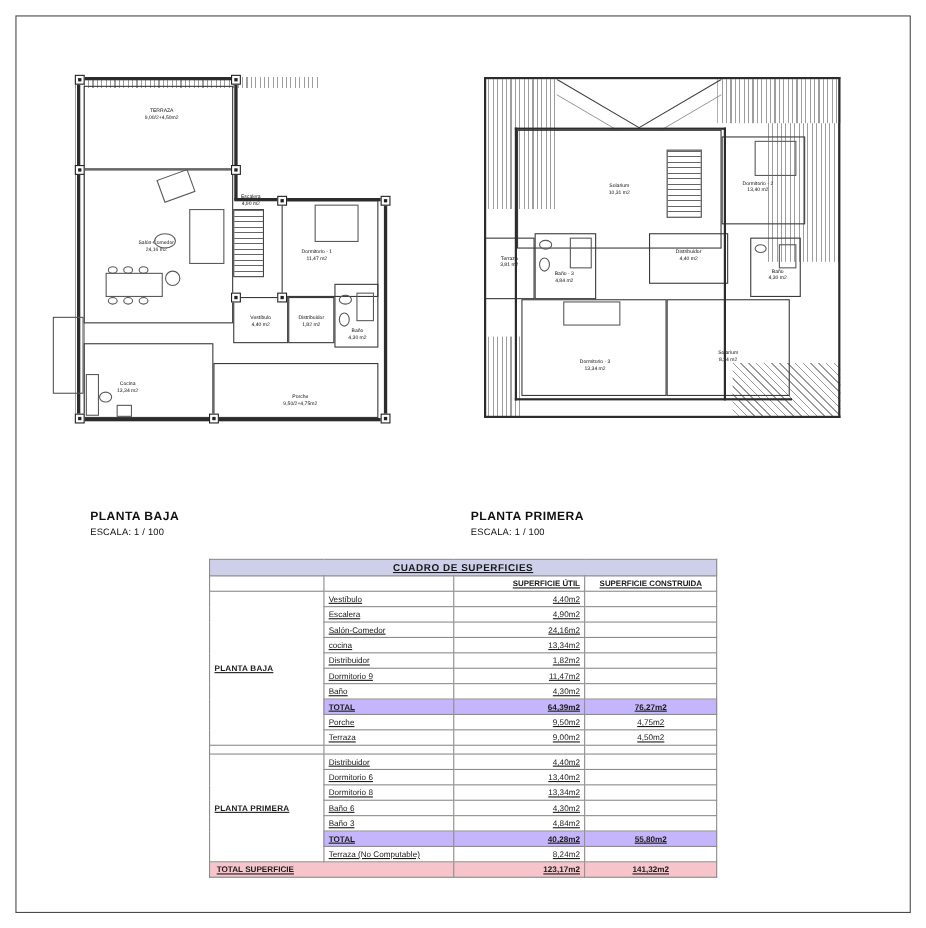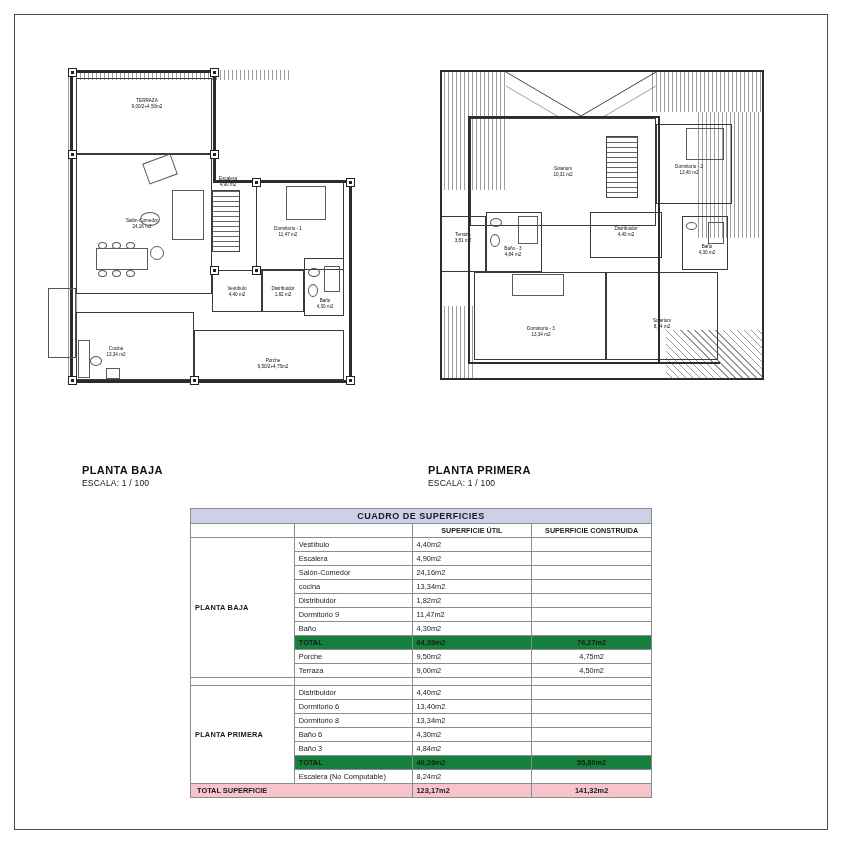--- a/index.html
+++ b/index.html
@@ -26,30 +26,30 @@
   .lbl{position:absolute;font-size:4.6px;line-height:5.6px;color:#111;white-space:pre;text-align:center;}
   .furn{position:absolute;border:1px solid #5a5a5a;box-sizing:border-box;}
   .furn.round{border-radius:50%;}
   .stair{position:absolute;border:1px solid #444;box-sizing:border-box;
     background-image:repeating-linear-gradient(180deg,#666 0px,#666 1px,transparent 1px,transparent 5px);}
 
   .caption{position:absolute;font-size:11px;font-weight:700;letter-spacing:.4px;color:#111;}
   .caption .sub{display:block;font-size:8.5px;font-weight:400;letter-spacing:.2px;margin-top:2px;}
 
   
-  .table-wrap{position:absolute;left:190px;top:508px;width:462px;}
+  .table-wrap{position:absolute;left:190px;top:508px;width:462px;text-decoration:underline;}
   table.sup{border-collapse:collapse;width:462px;font-size:7.4px;color:#1a1a1a;}
   table.sup td,table.sup th{border:1px solid #8c8c8c;padding:2px 4px;height:13px;box-sizing:border-box;}
   .ttl{background:#cdd0e8;text-align:center;font-weight:700;font-size:9px;letter-spacing:.5px;padding:4px;}
-  .hdr td{text-align:center;font-size:7.2px;font-weight:700;height:17px;}
+  .hdr td{font-size:7.2px;font-weight:700;height:17px;}
   .grp{width:104px;font-size:7.4px;font-weight:700;text-align:left;vertical-align:middle;letter-spacing:.2px;}
   .rm{width:118px;text-align:left;padding-left:6px;}
-  .num{width:120px;text-align:left;}
+  .num{width:120px;text-align:right;}
   .num2{width:120px;text-align:center;}
-  tr.total td{background:#15803d;font-weight:700;}
+  tr.total td{background:#c4b5fd;font-weight:700;}
   tr.spacer td{height:8px;border-left:1px solid #8c8c8c;border-right:1px solid #8c8c8c;border-top:1px solid #8c8c8c;border-bottom:1px solid #8c8c8c;}
   tr.grand td{background:#f7c4cb;font-weight:700;}
   tr.grand td.lab{text-align:left;padding-left:6px;}
 </style>
 </head>
 <body>
 
 <div class="sheet">
   <div class="frame"></div>
 
@@ -309,21 +309,21 @@
         <td class="rm">Baño 3</td>
         <td class="num">4,84m2</td>
         <td class="num2"></td>
       </tr>
       <tr class="total">
         <td class="rm">TOTAL</td>
         <td class="num">40,28m2</td>
         <td class="num2">55,80m2</td>
       </tr>
       <tr>
-        <td class="rm">Escalera (No Computable)</td>
+        <td class="rm">Terraza (No Computable)</td>
         <td class="num">8,24m2</td>
         <td class="num2"></td>
       </tr>
 
       <tr class="grand">
         <td class="lab" colspan="2">TOTAL SUPERFICIE</td>
         <td class="num">123,17m2</td>
         <td class="num2">141,32m2</td>
       </tr>
     </tbody>

